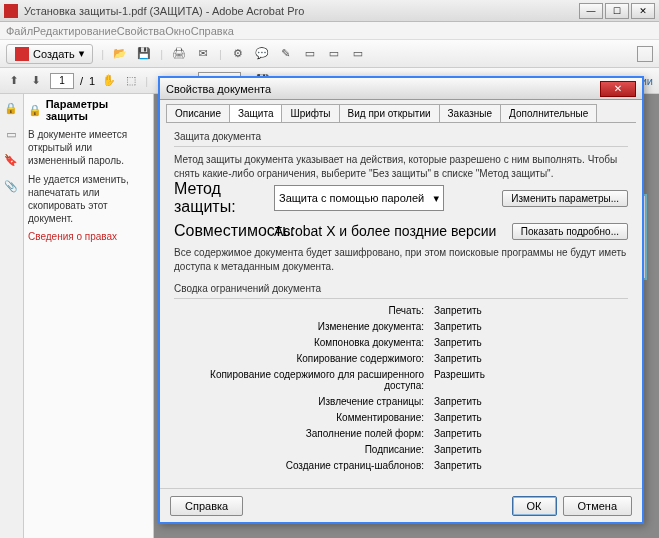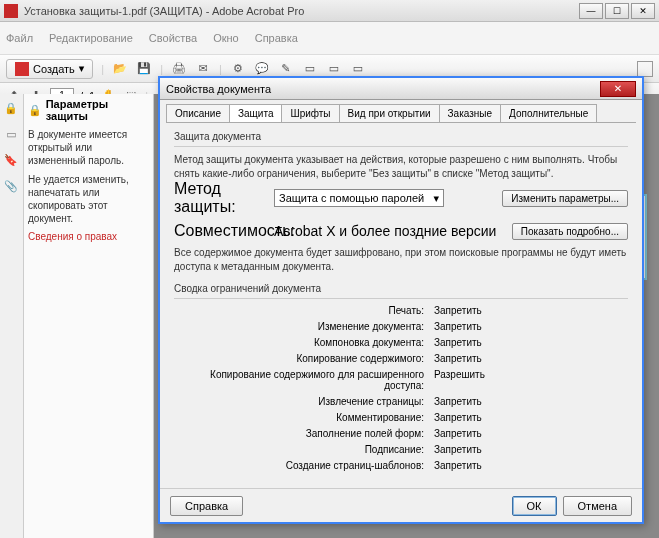--- a/index.html
+++ b/index.html
@@ -4,21 +4,21 @@
 <style>
 * { box-sizing: border-box; margin: 0; padding: 0; font-family: "Segoe UI", Tahoma, sans-serif; font-size: 11px; }
 body { width: 659px; height: 538px; background: #e8e8e8; overflow: hidden; position: relative; }
 
 .titlebar { height: 22px; background: linear-gradient(#f0f0f0,#dcdcdc); display: flex; align-items: center; padding: 0 4px; border-bottom: 1px solid #bbb; }
 .titlebar .app-icon { width: 14px; height: 14px; background: #c62828; margin-right: 6px; }
 .titlebar .title { flex: 1; color: #444; }
 .titlebar .winbtns { display: flex; gap: 2px; }
 .titlebar .winbtn { width: 24px; height: 16px; background: linear-gradient(#fafafa,#ddd); border: 1px solid #999; display: flex; align-items: center; justify-content: center; font-size: 9px; }
 
-.menubar { height: 33px; background: #f4f4f4; display: flex; align-items: center; padding: 0 6px; gap: 16px; color: #888; border-bottom: 1px solid #ddd; }
+.menubar { height: 18px; background: #f4f4f4; display: flex; align-items: center; padding: 0 6px; gap: 0; color: #888; border-bottom: 1px solid #ddd; }
 
 .toolbar1 { height: 28px; background: linear-gradient(#fcfcfc,#eaeaea); display: flex; align-items: center; padding: 0 6px; gap: 8px; border-bottom: 1px solid #ccc; }
 .createbtn { display: flex; align-items: center; gap: 4px; padding: 2px 8px; background: linear-gradient(#fdfdfd,#e8e8e8); border: 1px solid #bbb; border-radius: 3px; }
 .createbtn .cicon { width: 14px; height: 14px; background: #d32f2f; }
 .tb-icon { width: 16px; height: 16px; display: inline-flex; align-items: center; justify-content: center; color: #555; }
 .toolbar1 .spacer { flex: 1; }
 .expand-icon { width: 16px; height: 16px; border: 1px solid #999; }
 
 .toolbar2 { height: 26px; background: linear-gradient(#f8f8f8,#e6e6e6); display: flex; align-items: center; padding: 0 6px; gap: 6px; border-bottom: 1px solid #ccc; }
 .pageinput { width: 24px; height: 16px; border: 1px solid #999; background: #fff; text-align: center; font-size: 10px; }
@@ -54,21 +54,21 @@
 
 .dlg-body { flex: 1; background: #f0f0f0; border-top: 1px solid #aaa; margin: 0 6px; padding: 8px; overflow: hidden; }
 
 .fieldset-label { font-size: 10px; color: #333; margin-bottom: 4px; }
 .section-line { border-top: 1px solid #ccc; margin: 2px 0 6px; }
 
 .desc { font-size: 10px; color: #333; line-height: 1.35; margin-bottom: 0; }
 
 .formrow { display: flex; align-items: center; gap: 6px; margin-bottom: 6px; }
 .formrow .lbl { width: 94px; text-align: left; font-size: 16px; }
-.formrow .sel { flex: 1; max-width: 170px; height: 18px; border: 1px solid #888; background: #fff; padding: 0 4px; display: flex; align-items: center; justify-content: space-between; font-size: 10px; }
+.formrow .sel { flex: 1; max-width: 170px; height: 26px; border: 1px solid #888; background: #fff; padding: 0 4px; display: flex; align-items: center; justify-content: space-between; font-size: 10px; }
 .formrow .btn { padding: 2px 8px; border: 1px solid #888; background: linear-gradient(#fdfdfd,#e4e4e4); border-radius: 2px; font-size: 10px; margin-left: auto; }
 .formrow .val { font-size: 14px; }
 
 .notes { font-size: 10px; color: #333; line-height: 1.35; margin: 6px 0; }
 
 .restrictions { margin-top: 10px; }
 .rest-row { display: flex; margin-bottom: 5px; }
 .rest-row .rl { width: 260px; text-align: right; padding-right: 10px; font-size: 10px; }
 .rest-row .rv { font-size: 10px; }
 

